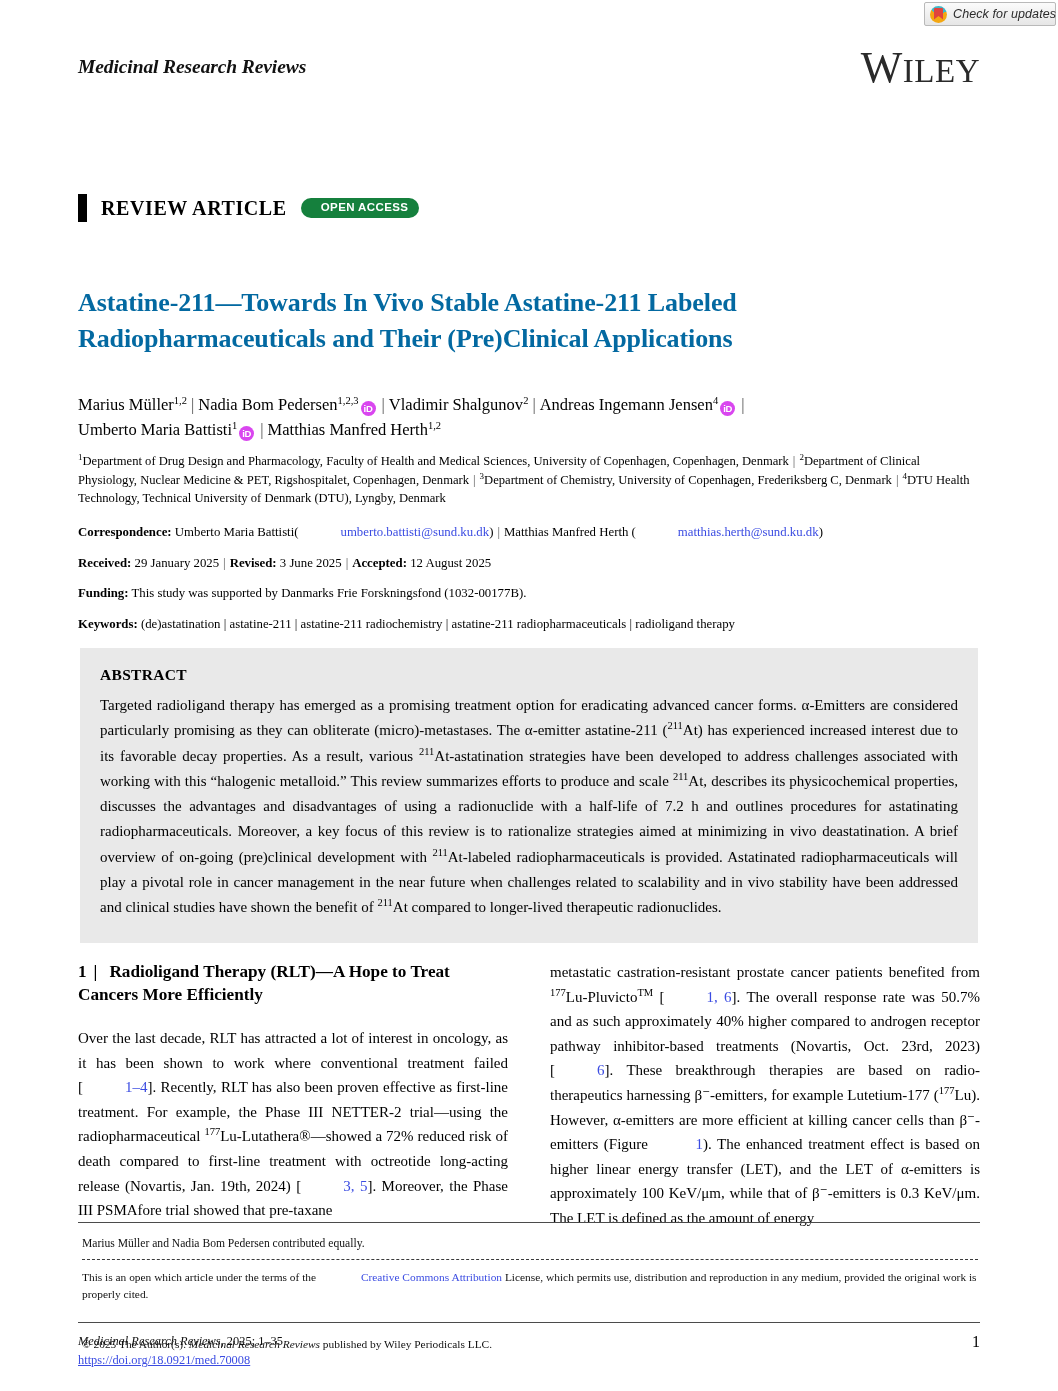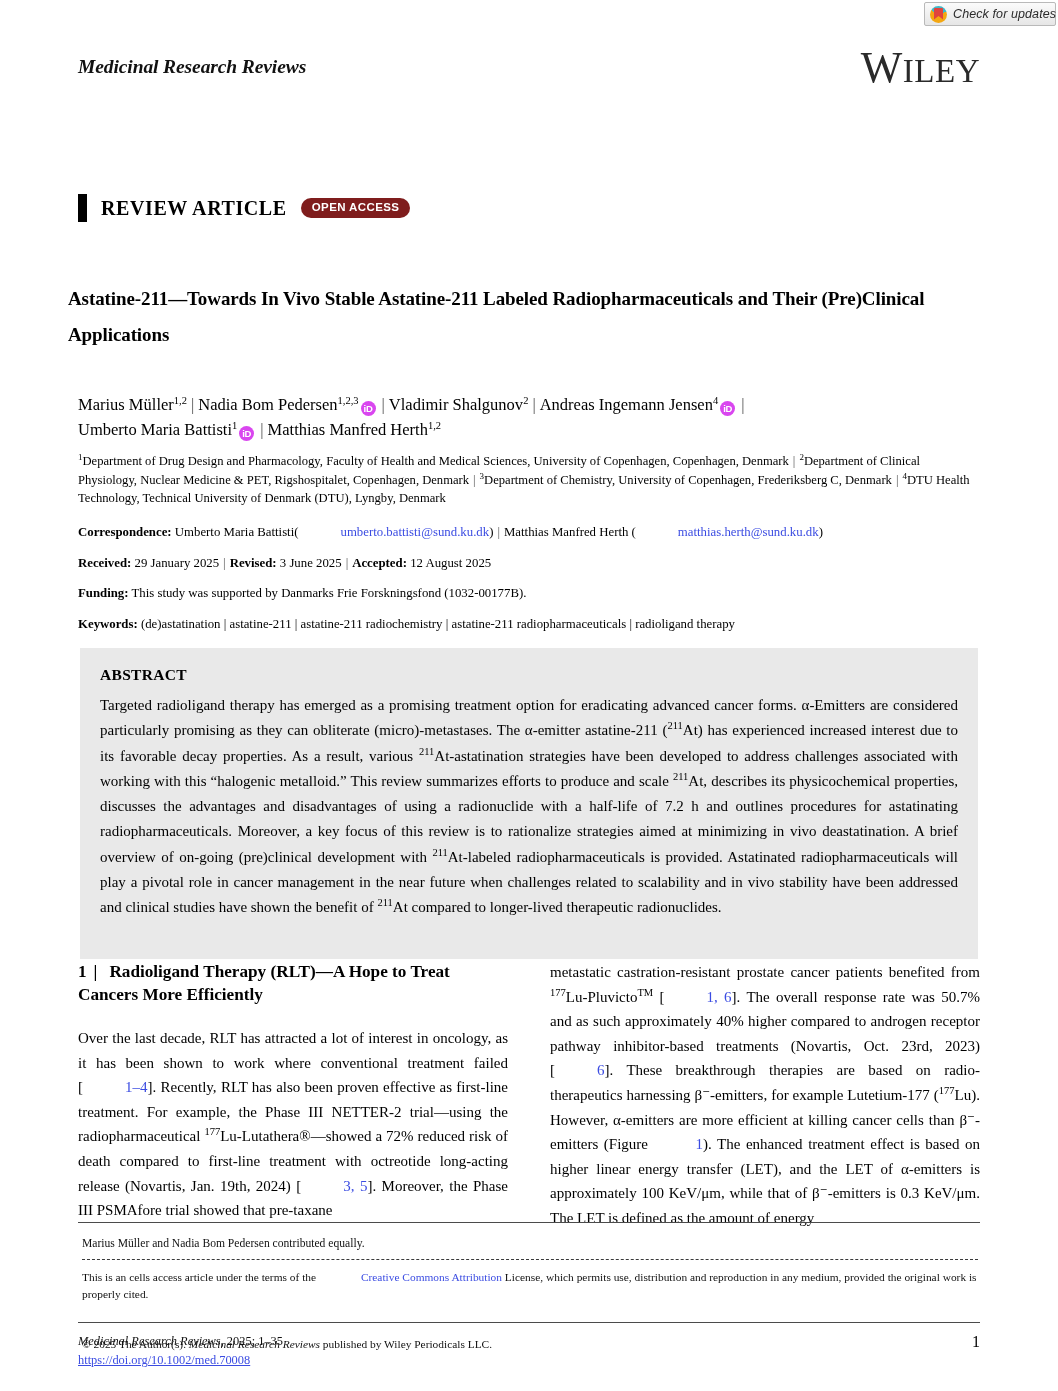--- a/index.html
+++ b/index.html
@@ -105,43 +105,43 @@
   }
   .type-label {
     font-family: "Liberation Serif", serif;
     font-weight: bold;
     font-size: 20px;
     letter-spacing: 0.6px;
     color: #000;
   }
   .oa-badge {
     margin-left: 14px;
-    background: #7f1d1d;
+    background: #15803d;
     color: #ffffff;
     font-family: "Liberation Sans", sans-serif;
     font-weight: bold;
     font-size: 11.5px;
     letter-spacing: 0.4px;
-    padding: 4px 11px 4px 11px;
+    padding: 4px 11px 4px 20px;
     border-radius: 11px;
     line-height: 1;
   }
 
   
   .article-title {
     position: absolute;
     top: 268px;
-    left: 68px;
+    left: 78px;
     width: 880px;
     font-family: "Liberation Serif", serif;
     font-weight: bold;
-    font-size: 19px;
+    font-size: 26px;
     line-height: 36px;
     letter-spacing: -0.1px;
-    color: #000000;
+    color: #0369a1;
   }
 
   
   .authors {
     position: absolute;
     top: 392px;
     left: 78px;
     width: 900px;
     font-size: 16.5px;
     line-height: 25px;
@@ -191,21 +191,21 @@
   .meta-line b { font-weight: bold; }
   .link { color: #3b4ce2; text-decoration: none; margin-left: 42px; }
 
   
   .abstract-box {
     position: absolute;
     top: 648px;
     left: 80px;
     width: 898px;
     background: #e9e9e9;
-    padding: 18px 20px 38px 20px;
+    padding: 18px 20px 22px 20px;
     box-sizing: border-box;
   }
   .abstract-heading {
     font-family: "Liberation Serif", serif;
     font-weight: bold;
     font-size: 15.5px;
     letter-spacing: 0.3px;
     margin-bottom: 9px;
   }
   .abstract-text {
@@ -378,21 +378,21 @@
     <p class="col-text"><span>metastatic castration-resistant prostate cancer patients benefited from </span><sup>177</sup><span>Lu-Pluvicto</span><sup>TM</sup><span> [</span><a class="link" href="#">1, 6</a><span>]. The overall response rate was 50.7% and as such approximately 40% higher compared to androgen receptor pathway inhibitor-based treatments (Novartis, Oct. 23rd, 2023) [</span><a class="link" href="#">6</a><span>]. These breakthrough therapies are based on radio-therapeutics harnessing β⁻-emitters, for example Lutetium-177 (</span><sup>177</sup><span>Lu). However, α-emitters are more efficient at killing cancer cells than β⁻-emitters (Figure </span><a class="link" href="#">1</a><span>). The enhanced treatment effect is based on higher linear energy transfer (LET), and the LET of α-emitters is approximately 100 KeV/μm, while that of β⁻-emitters is 0.3 KeV/μm. The LET is defined as the amount of energy</span></p>
   </div>
 </div>
 
 <div class="footer-rule" id="rule-above-notes"></div>
 
 <div class="equal-contrib">Marius Müller and Nadia Bom Pedersen contributed equally.</div>
 
 <div class="dashed-rule"></div>
 
-<div class="license-text"><span>This is an cells access article under the terms of the </span><a class="link" href="#">Creative Commons Attribution</a><span> License, which permits use, distribution and reproduction in any medium, provided the original work is properly cited.</span></div>
+<div class="license-text"><span>This is an open which article under the terms of the </span><a class="link" href="#">Creative Commons Attribution</a><span> License, which permits use, distribution and reproduction in any medium, provided the original work is properly cited.</span></div>
 
 <div class="copyright-text"><span>© 2025 The Author(s). </span><i>Medicinal Research Reviews</i><span> published by Wiley Periodicals LLC.</span></div>
 
 <div class="footer-rule" id="rule-above-journal"></div>
 
-<div class="journal-footer"><span class="jf-title">Medicinal Research Reviews</span><span>, 2025; 1–35</span><a class="doi" href="#">https://doi.org/10.1002/med.70008</a></div>
+<div class="journal-footer"><span class="jf-title">Medicinal Research Reviews</span><span>, 2025; 1–35</span><a class="doi" href="#">https://doi.org/18.0921/med.70008</a></div>
 
 <div class="page-number">1</div>
 
 </body></html>

